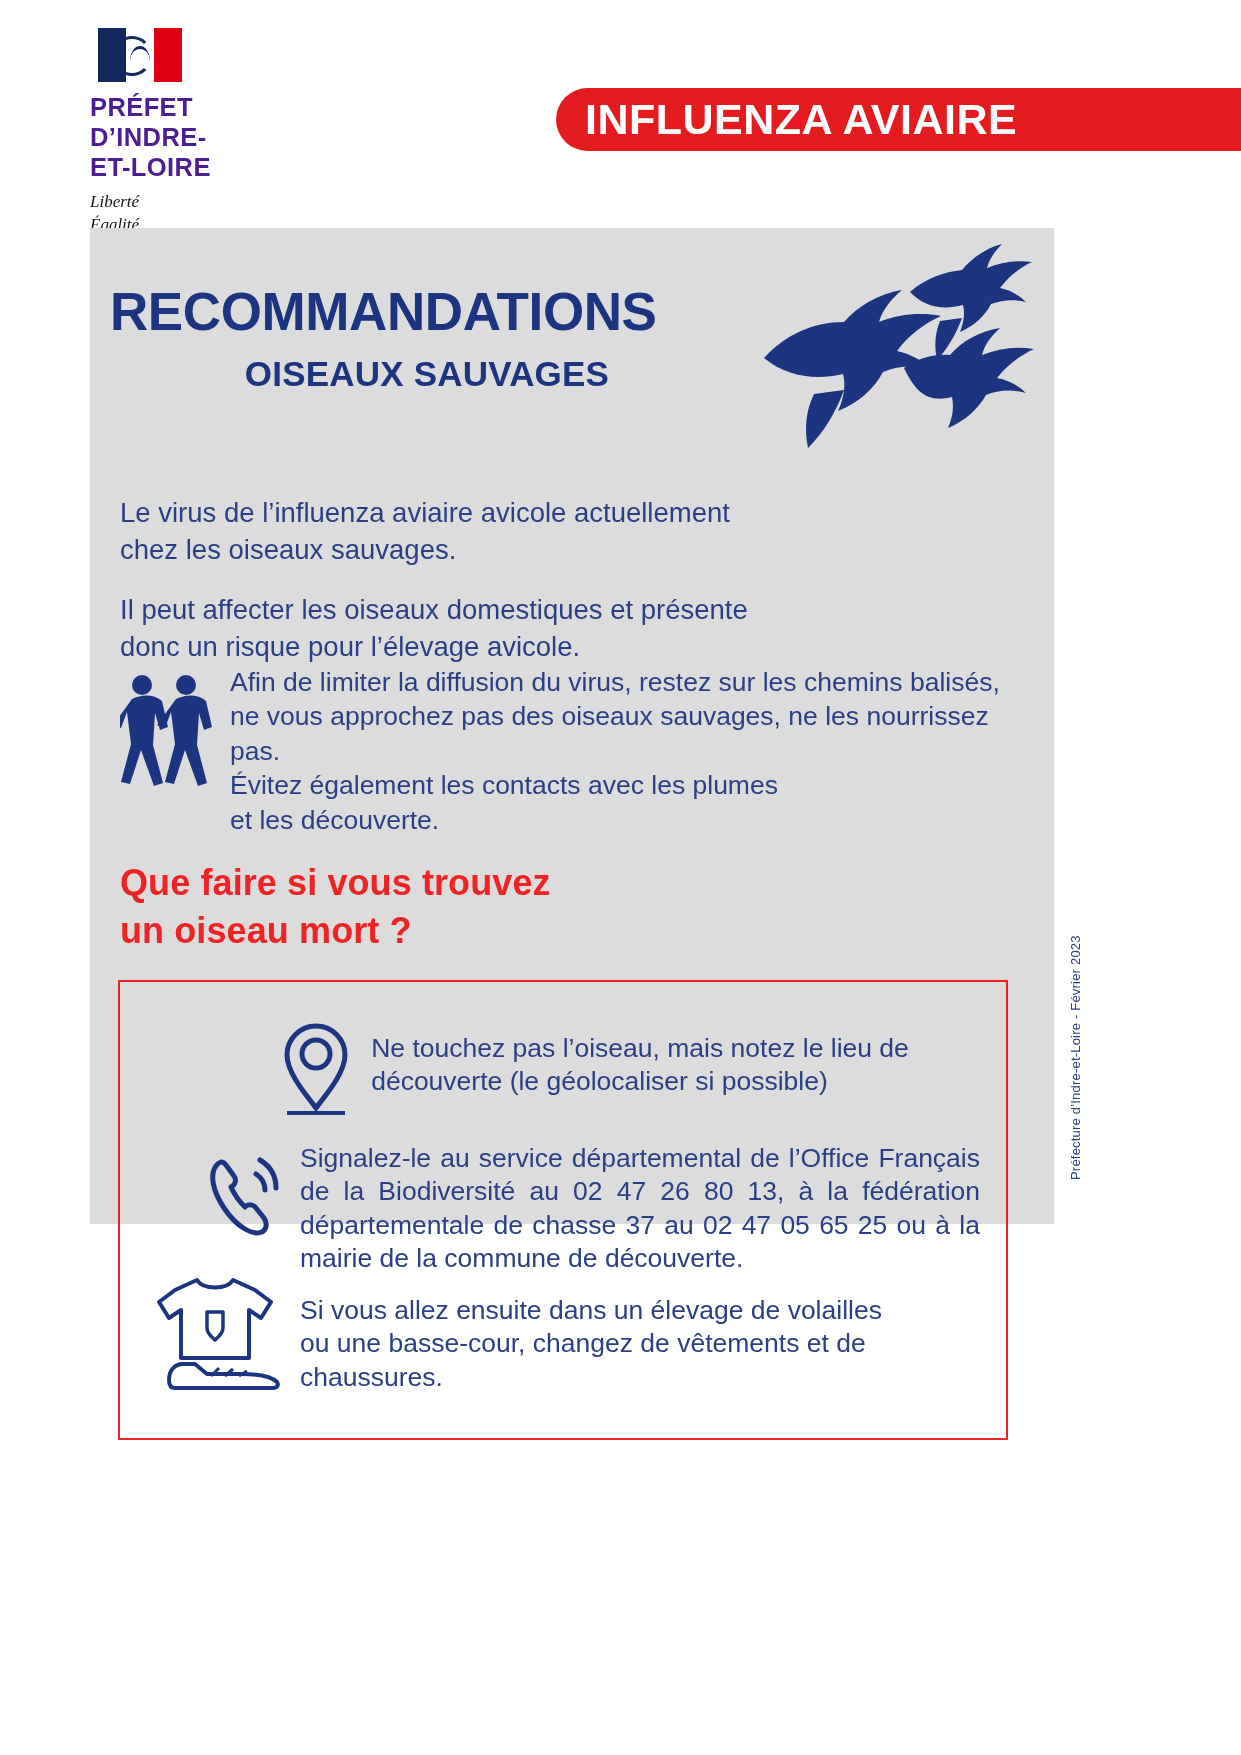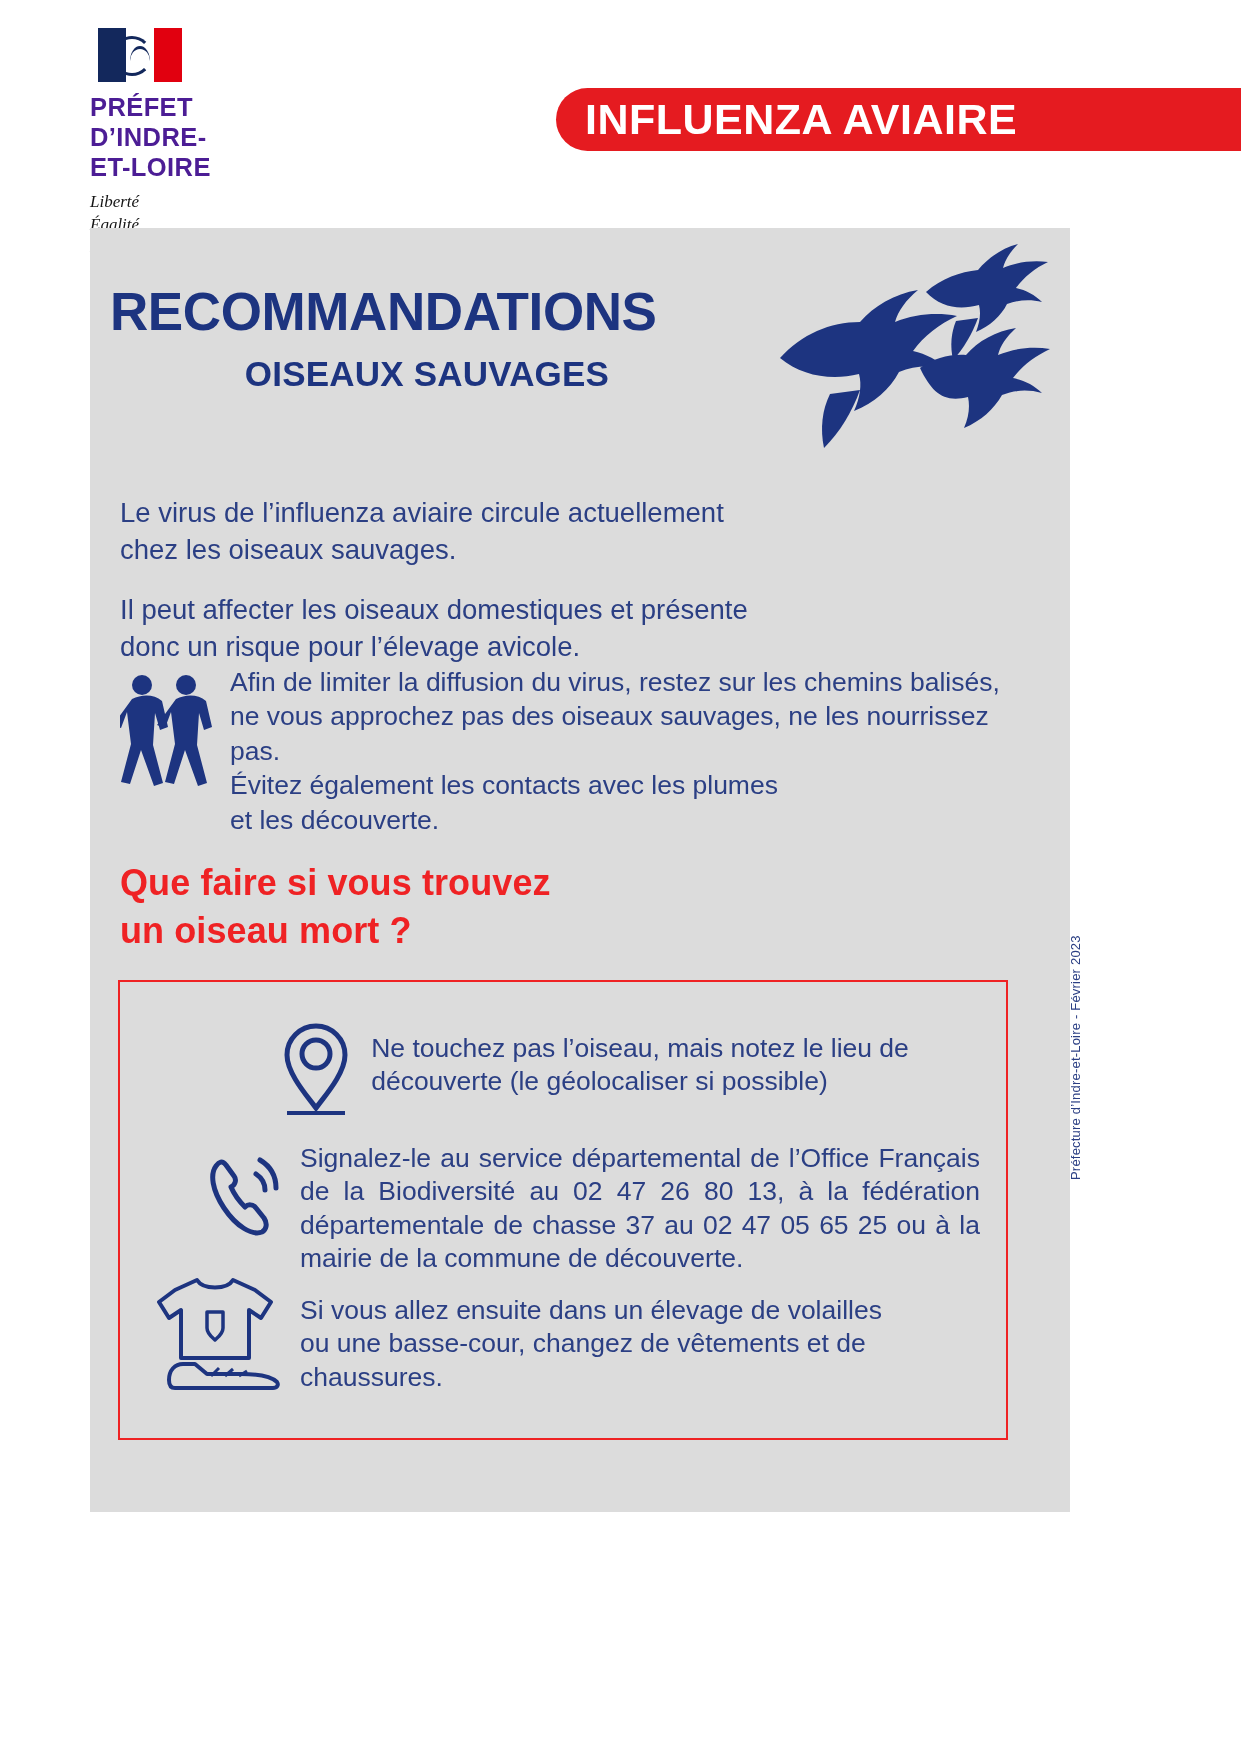--- a/index.html
+++ b/index.html
@@ -104,23 +104,22 @@
     font-weight: bold;
     letter-spacing: 0.5px;
   }
 
   
   #poster {
     position: absolute;
     left: 90px;
     top: 228px;
     width: 964px;
-    height: 1284px;
+    height: 996px;
     background: #dcdcdc;
-    padding-left: 16px;
   }
 
   #birds {
     position: absolute;
     right: 10px;
     top: 12px;
     width: 340px;
     height: 230px;
     pointer-events: none;
   }
@@ -287,21 +286,21 @@
       <path d="M200 128 c14 -10 30 -14 46 -13 c12 -14 30 -24 50 -27 c-10 9 -16 18 -18 27 c17 -7 35 -9 52 -6 c-15 7 -28 17 -37 29 c11 2 21 7 29 15 c-14 -4 -28 -3 -40 2 c-8 14 -21 26 -38 33 c5 -11 6 -22 4 -31 c-24 6 -36 -4 -48 -29 z"></path>
     </g>
   </svg>
 
   <div id="heading-block">
     <div id="main-title">RECOMMANDATIONS</div>
     <div id="sub-title">OISEAUX SAUVAGES</div>
   </div>
 
   <div id="intro">
-    <div>Le virus de l’influenza aviaire circule actuellement</div>
+    <div>Le virus de l’influenza aviaire avicole actuellement</div>
     <div>chez les oiseaux sauvages.</div>
     <div class="just">Il peut affecter les oiseaux domestiques et présente</div>
     <div>donc un risque pour l’élevage avicole.</div>
   </div>
 
   <div id="walkers-block">
     <div id="walkers-icon">
       <svg viewBox="0 0 100 120" width="100" height="120" xmlns="http://www.w3.org/2000/svg">
         <g fill="#1d3480">
 

